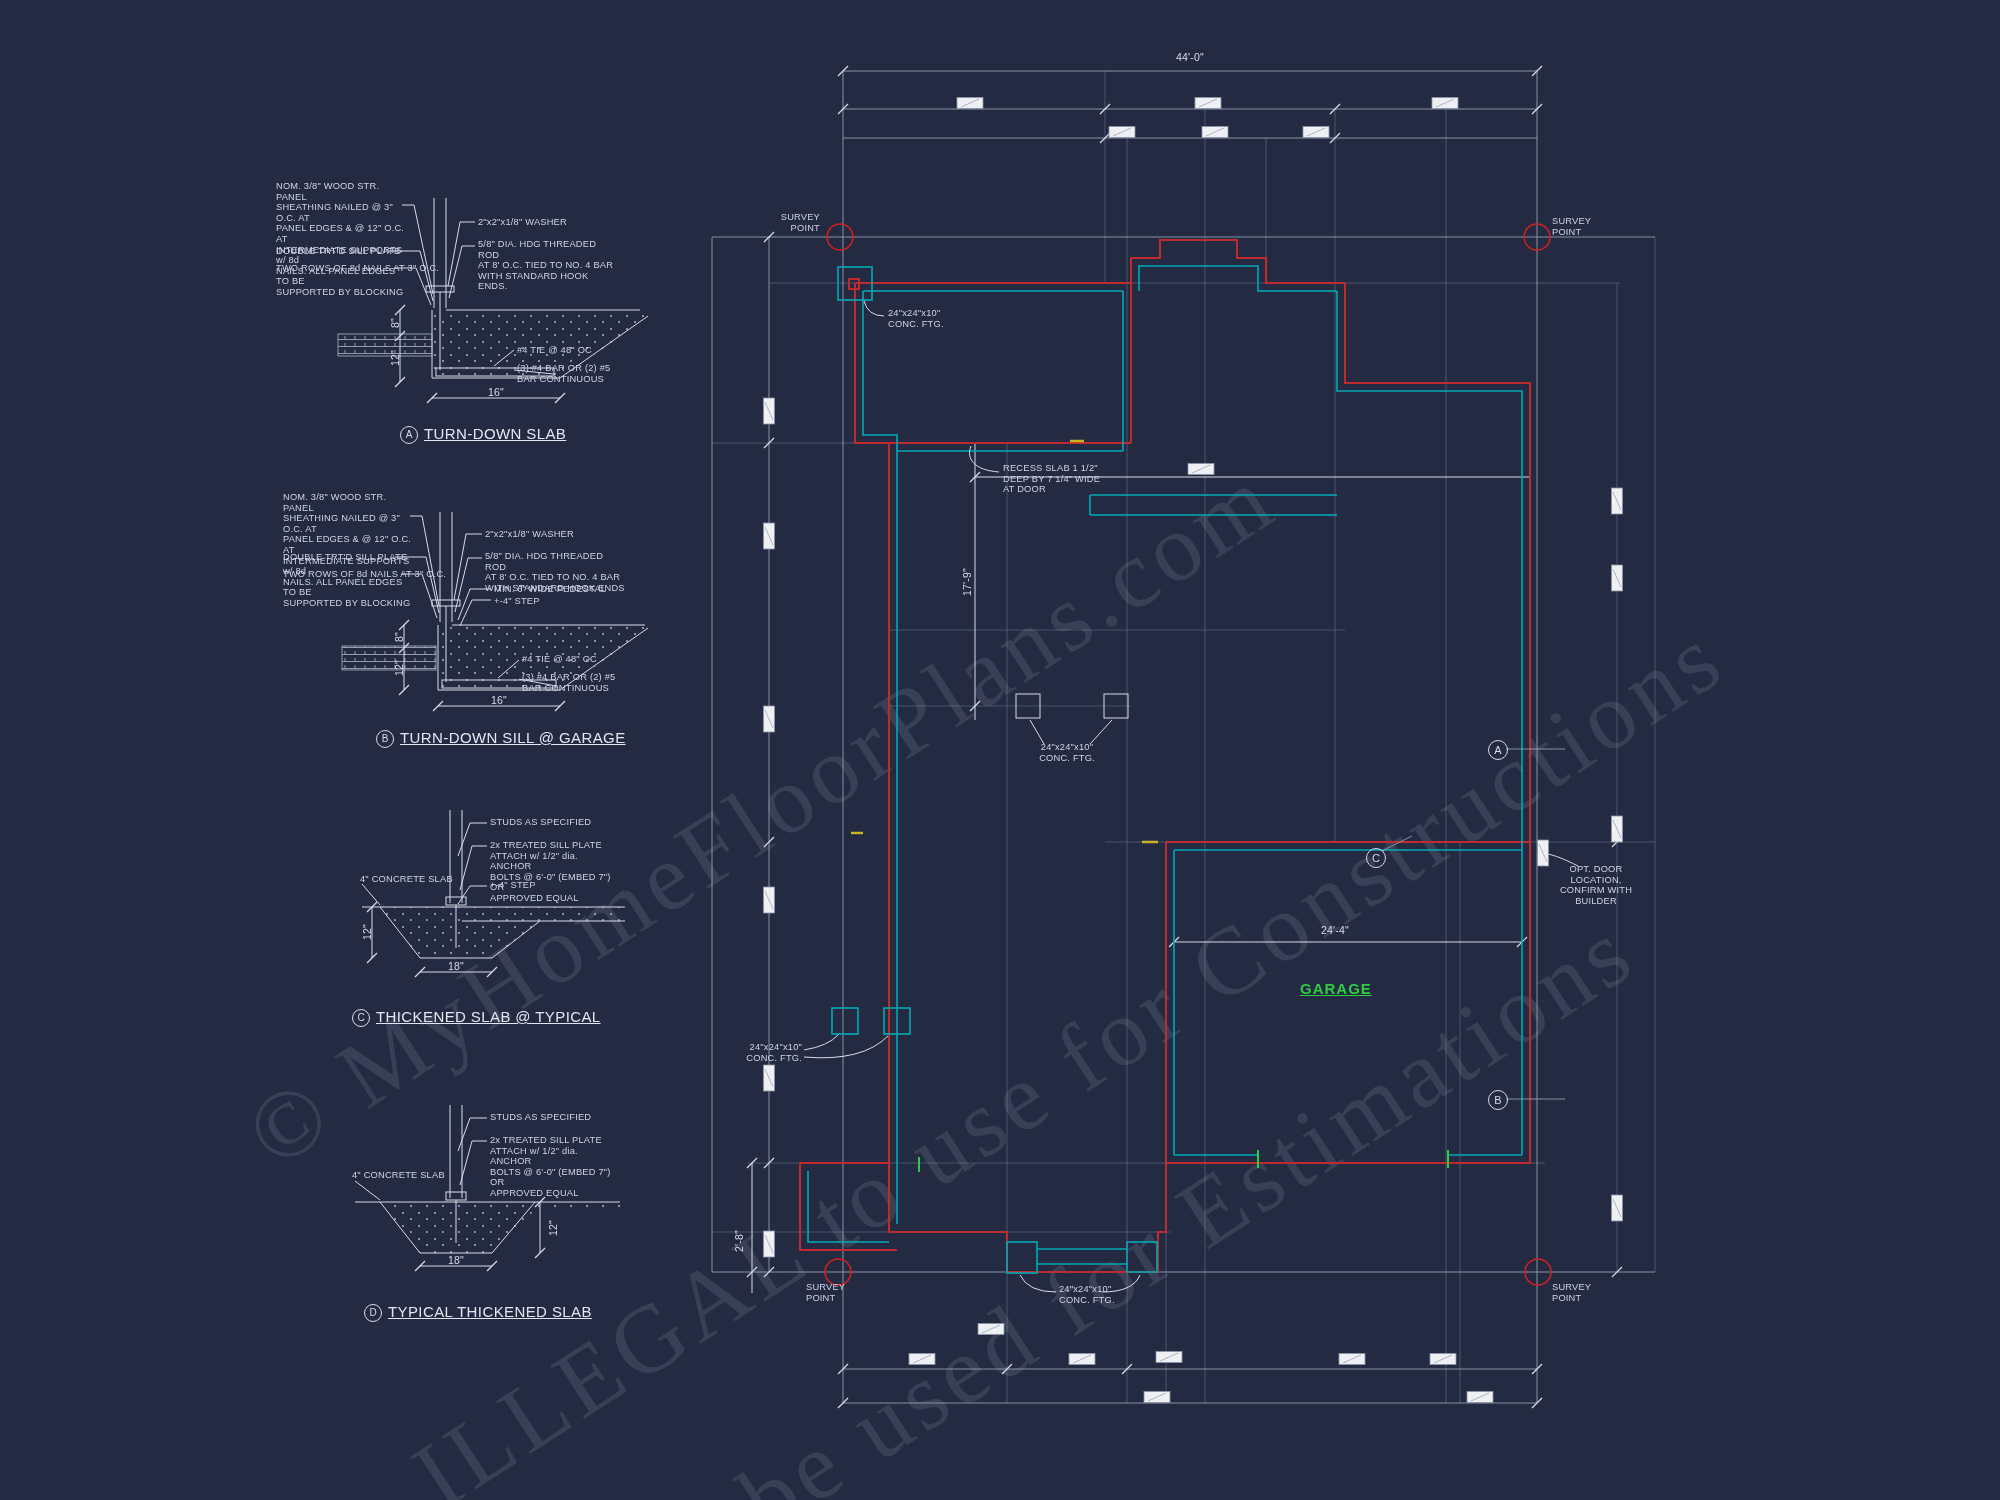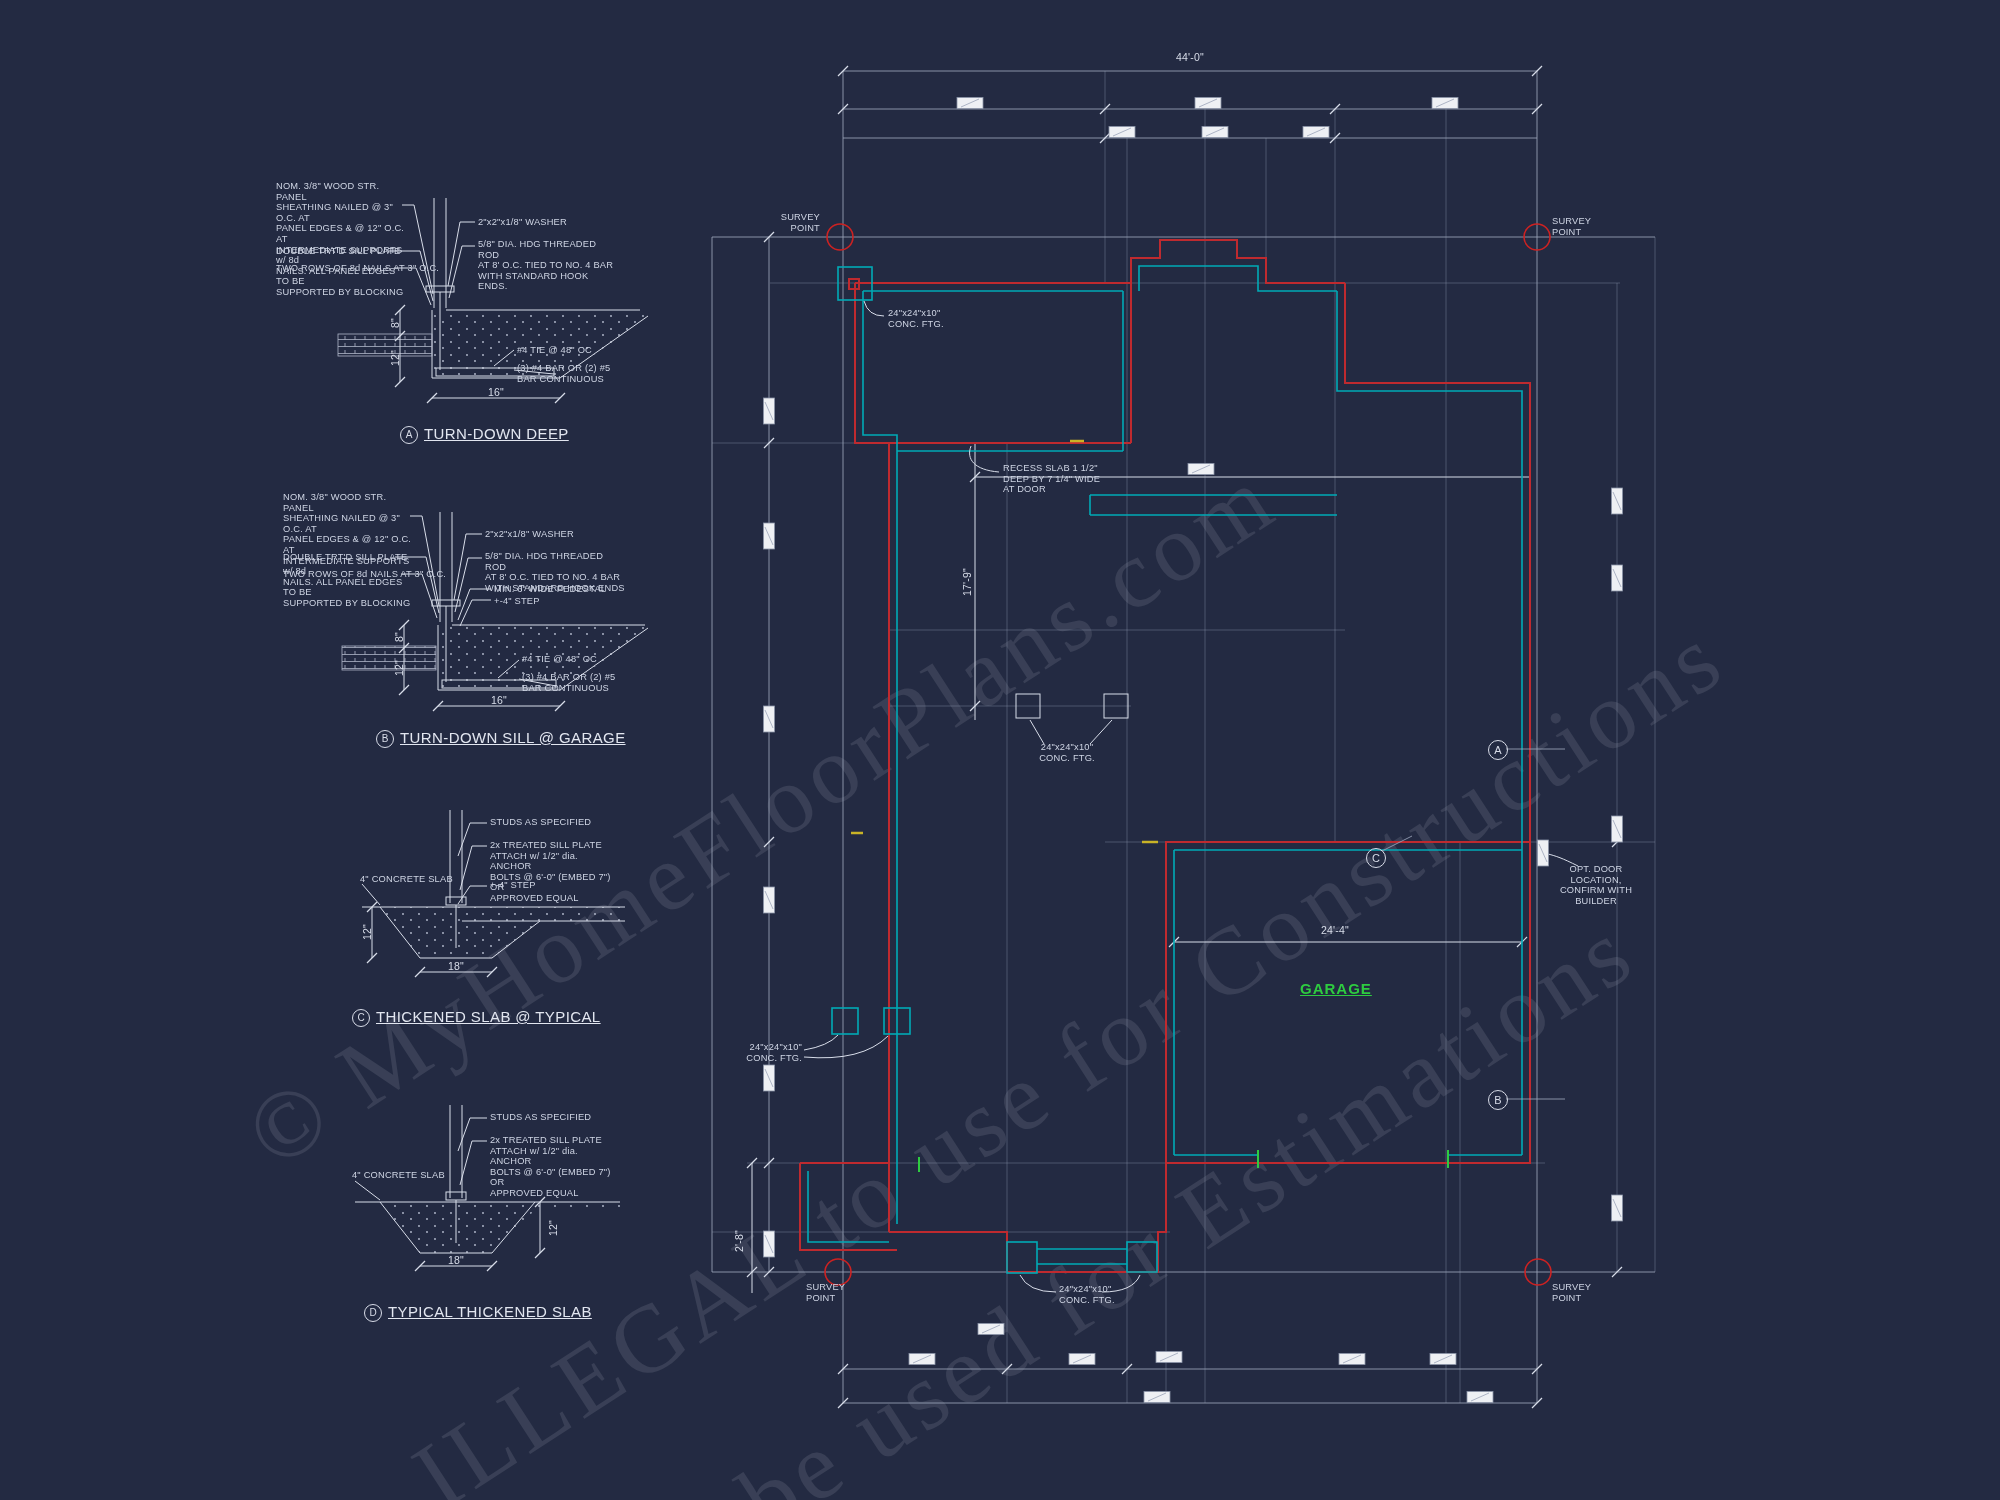--- a/index.html
+++ b/index.html
@@ -336,21 +336,21 @@
   <div class="t" style="left:478px;top:239px;width:140px;">5/8" DIA. HDG THREADED ROD
 AT 8' O.C. TIED TO NO. 4 BAR
 WITH STANDARD HOOK ENDS.</div>
   <div class="t" style="left:517px;top:345px;">#4 TIE @ 48" OC</div>
   <div class="t" style="left:517px;top:363px;width:110px;">(3) #4 BAR OR (2) #5
 BAR CONTINUOUS</div>
   <div class="t dim rot" style="left:390px;top:328px;">8"</div>
   <div class="t dim rot" style="left:390px;top:366px;">12"</div>
   <div class="t dim tc" style="left:466px;top:387px;width:60px;">16"</div>
   <div class="refcirc" style="left:400px;top:426px;">A</div>
-  <div class="t title" style="left:424px;top:425px;">TURN-DOWN DEEP</div>
+  <div class="t title" style="left:424px;top:425px;">TURN-DOWN SLAB</div>
 
   <div class="t" style="left:283px;top:492px;width:132px;">NOM. 3/8" WOOD STR. PANEL
 SHEATHING NAILED @ 3" O.C. AT
 PANEL EDGES &amp; @ 12" O.C. AT
 INTERMEDIATE SUPPORTS w/ 8d
 NAILS. ALL PANEL EDGES TO BE
 SUPPORTED BY BLOCKING</div>
   <div class="t" style="left:283px;top:552px;">DOUBLE TRT'D SILL PLATE</div>
   <div class="t" style="left:283px;top:569px;">TWO ROWS OF 8d NAILS AT 3" O.C.</div>
   <div class="t" style="left:485px;top:529px;">2"x2"x1/8" WASHER</div>

